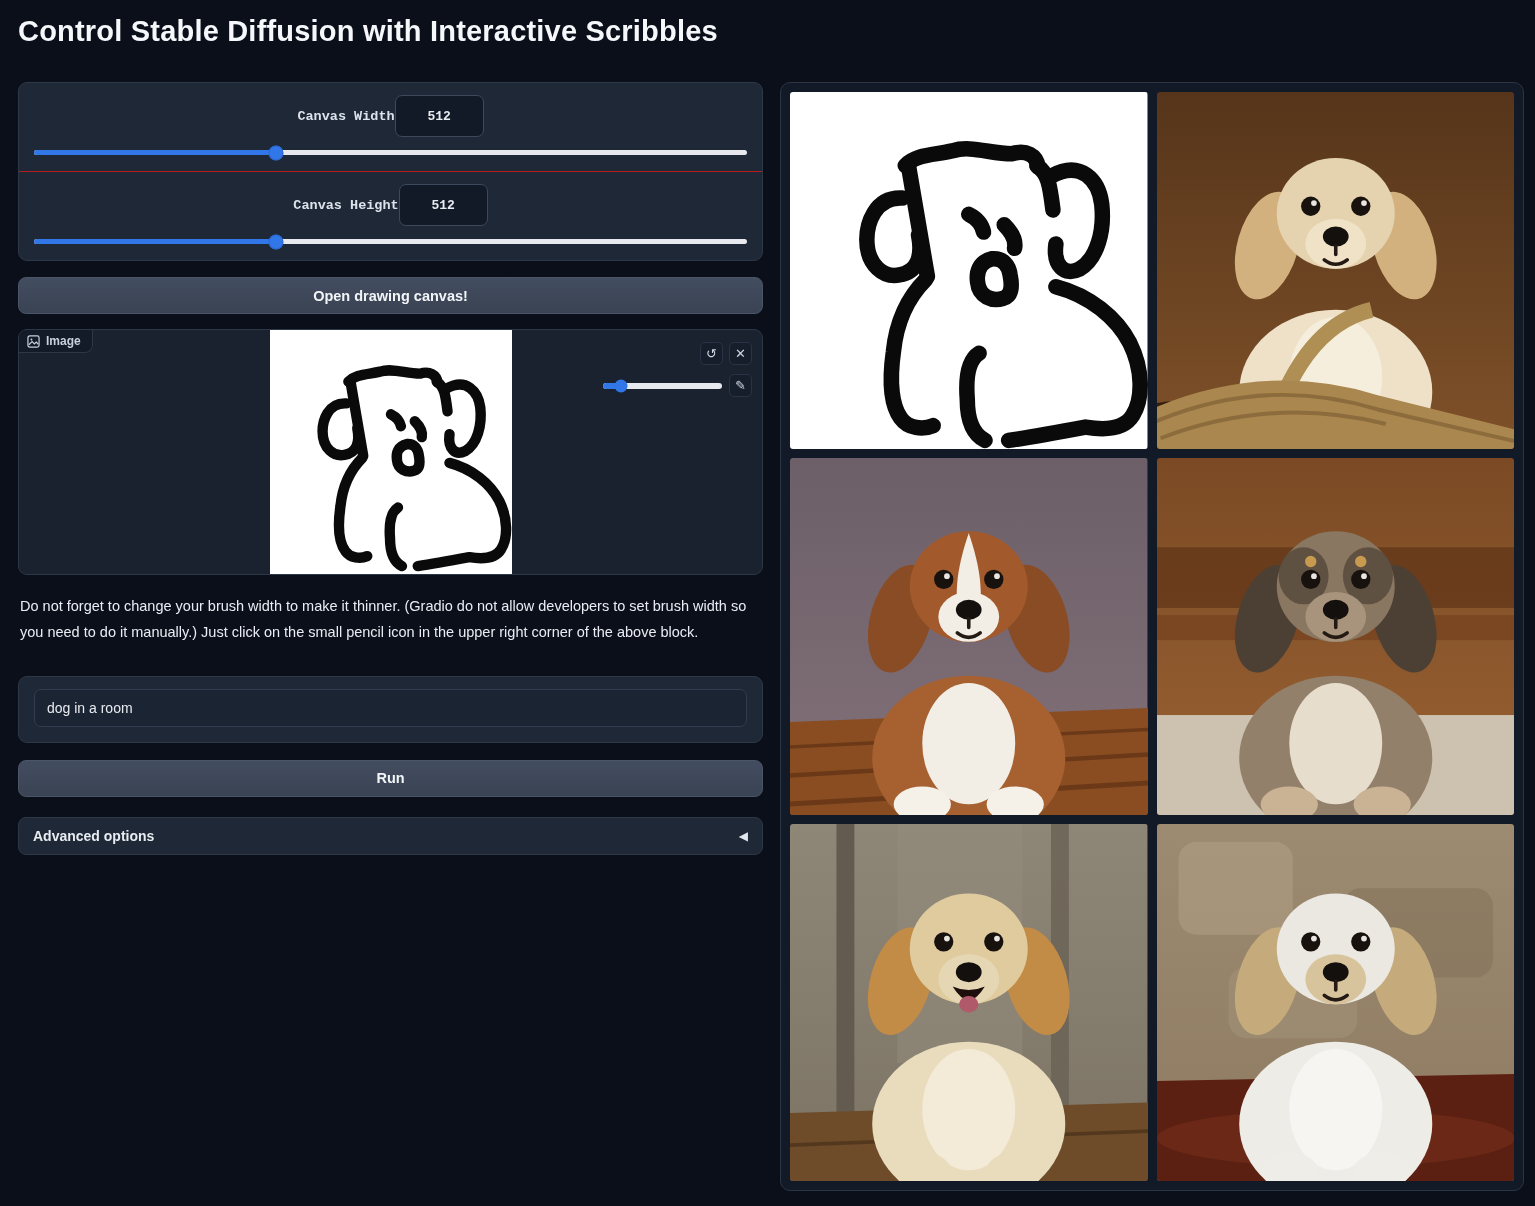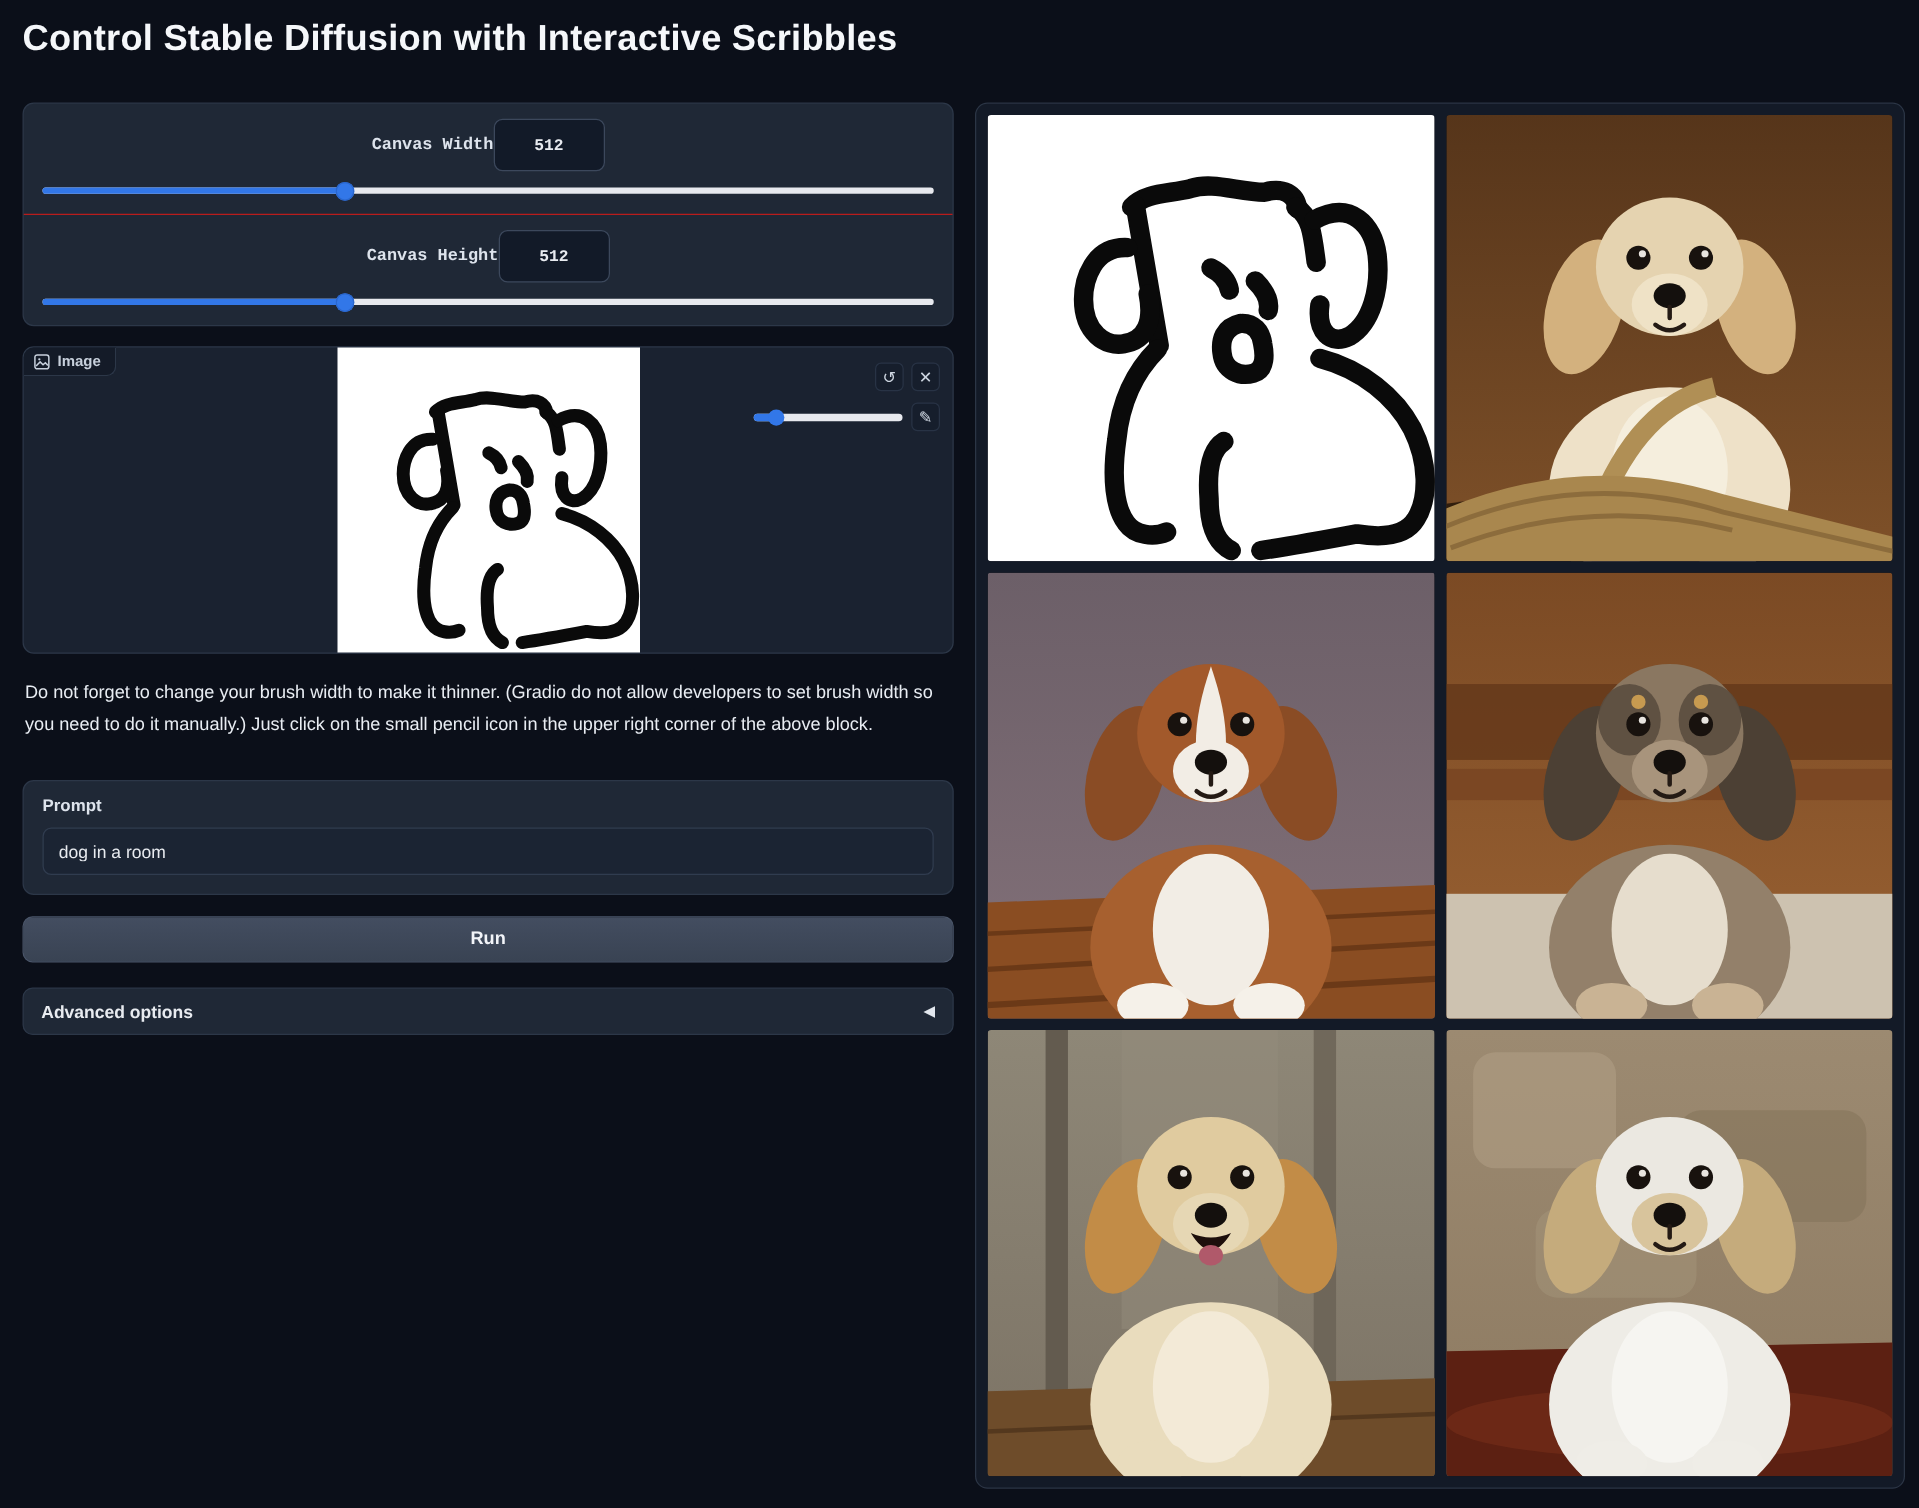--- a/index.html
+++ b/index.html
@@ -133,20 +133,21 @@
             <span class="slider-label">Canvas Height</span>
             <input class="num-box" value="512" style="">
           </div>
           <div class="track" id="slider-height">
             <div class="fill" style="width: 34%;"></div>
             <div class="thumb" style="left: 34%;"></div>
           </div>
         </div>
       </div>
 
+      <button class="big-btn open-btn">Open drawing canvas!</button>
 
       <div class="image-block">
         <div class="image-chip">
           <svg width="13" height="13" viewBox="0 0 14 14" fill="none" stroke="#c7d0dc" stroke-width="1.3">
             <rect x="1" y="1" width="12" height="12" rx="2"></rect>
             <circle cx="4.8" cy="4.8" r="1" fill="#c7d0dc" stroke="none"></circle>
             <path d="M2 10.5 L5.5 7 L8 9.5 L10 7.7 L12.2 10"></path>
           </svg>
           <span>Image</span>
         </div>
@@ -183,21 +184,20 @@
               <path d="M92,129 C80,141 72,158 70,178 C67,199 69,215 75,223 C80,230 90,231 97,228" fill="none" stroke="#0a0a0a" stroke-width="10.5" stroke-linecap="round" stroke-linejoin="round"></path>
               <path d="M128,179 C120,184 119,197 120,210 C120,224 124,234 132,238" fill="none" stroke="#0a0a0a" stroke-width="10.5" stroke-linecap="round" stroke-linejoin="round"></path>
               <path d="M180,134 C203,140 221,155 230,172 C239,190 239,210 232,221 C226,231 212,231 200,229 C184,232 162,236 148,238" fill="none" stroke="#0a0a0a" stroke-width="10.5" stroke-linecap="round" stroke-linejoin="round"></path>
             </svg>
         </div>
       </div>
 
       <p class="note">Do not forget to change your brush width to make it thinner. (Gradio do not allow developers to set brush width so you need to do it manually.) Just click on the small pencil icon in the upper right corner of the above block.</p>
 
       <div class="panel prompt-panel">
-        <label class="prompt-label">Prompt</label>
         <input class="prompt-input" value="dog in a room" style="">
       </div>
 
       <button class="big-btn run-btn">Run</button>
 
       <div class="accordion">
         <span class="accordion-label">Advanced options</span>
         <span class="accordion-arrow">◀</span>
       </div>
     </div>

